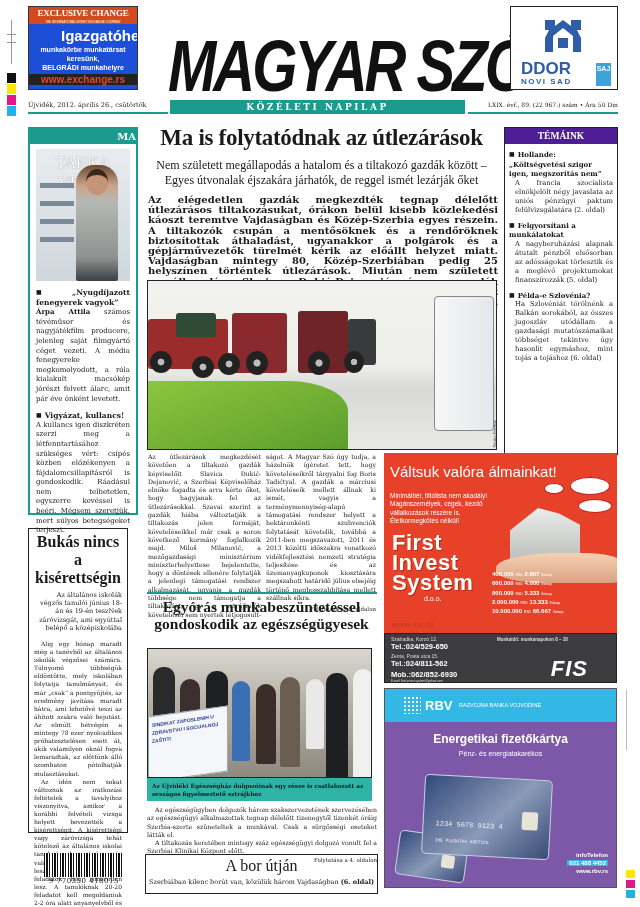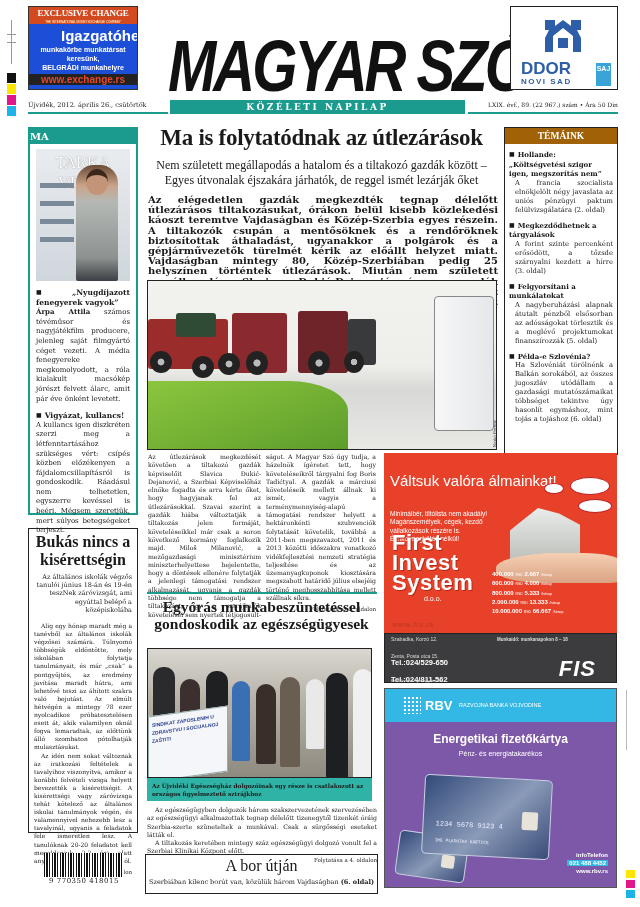--- a/index.html
+++ b/index.html
@@ -32,21 +32,21 @@
   .ddor-sav { position: absolute; left: 85px; top: 56px; width: 15px; height: 23px; background: #3aa3d8; color: #fff; font-size: 7px; font-family: "Liberation Sans", sans-serif; font-weight: bold; text-align: center; line-height: 12px; }
 
   .dateline { left: 28px; top: 101px; width: 140px; font-size: 6.5px; color: #222; }
   .dateline-rule { left: 28px; top: 112px; width: 140px; height: 2px; background: #1b9a8e; }
   .tagline { left: 170px; top: 100px; width: 295px; height: 14px; background: #1b9a8e; color: #fff; font-size: 9px; letter-spacing: 2.5px; text-align: center; line-height: 14px; font-weight: bold; }
   .issue { left: 468px; top: 101px; width: 150px; font-size: 6px; color: #222; text-align: right; }
   .issue-rule { left: 468px; top: 112px; width: 150px; height: 2px; background: #1b9a8e; }
 
   
   .ma-box { left: 28px; top: 127px; width: 110px; height: 388px; border: 2px solid #1b9a8e; }
-  .ma-head { background: #1b9a8e; color: #fff; text-align: left; font-weight: bold; font-size: 10px; height: 15px; line-height: 15px; }
+  .ma-head { background: #1b9a8e; color: #fff; text-align: right; font-weight: bold; font-size: 10px; height: 15px; line-height: 15px; }
   .ma-cover { margin: 5px 6px 0; height: 132px; background: linear-gradient(180deg, #e9ecef 0%, #cfd6dc 100%); position: relative; overflow: hidden; }
   .ma-cover .mag { position: absolute; top: 4px; left: 2px; right: 2px; font-family: "Liberation Serif", serif; font-size: 17px; letter-spacing: -0.5px; color: #fff; text-shadow: 0 0 1px #666; text-align: center; }
   .ma-cover .person { position: absolute; left: 40px; top: 16px; width: 42px; height: 116px; border-radius: 18px 18px 2px 2px; background: linear-gradient(180deg, #6b4a35 0%, #caa48a 18%, #b5b9b6 32%, #8d918f 80%, #3c3f45 100%); }
   .ma-cover .head { position: absolute; left: 50px; top: 20px; width: 22px; height: 26px; border-radius: 50%; background: #c39478; border-top: 6px solid #3b2619; }
   .ma-cover .blurb { position: absolute; left: 4px; width: 34px; height: 5px; background: #7a8a98; }
   .ma-item { padding: 0 6px; font-size: 7px; line-height: 9.6px; text-align: justify; }
   .ma-item .ttl { font-weight: bold; font-size: 7.5px; display: block; margin-top: 6px; }
   .ma-item .ttl::before, .tema-item .ttl::before { content: "\25A0"; font-size: 6px; margin-right: 3px; vertical-align: 1px; }
   .ma-item .lead { font-weight: bold; }
 
@@ -74,54 +74,54 @@
   .banner { position: absolute; left: 0; top: 62px; width: 80px; height: 66px; background: #f4f6fa; transform: skewY(-8deg); border: 1px solid #9aa; }
   .banner span { display: block; font-size: 5px; color: #2a3d8f; font-family: "Liberation Sans", sans-serif; font-weight: bold; padding: 4px 3px; line-height: 8px; }
   .caption { left: 147px; top: 778px; width: 225px; height: 23px; background: #2fb3a6; font-size: 5.8px; line-height: 8px; padding: 4px 5px; font-weight: bold; color: #1a1a1a; }
   .hosp-text { left: 147px; top: 806px; width: 230px; }
 
   .bor-box { left: 145px; top: 854px; width: 233px; height: 40px; border: 1.5px solid #222; text-align: center; }
   .bor-title { font-family: "Liberation Serif", serif; font-size: 16px; margin-top: 2px; }
   .bor-sub { font-size: 6.5px; margin-top: 3px; }
 
   
-  .bukas-box { left: 28px; top: 528px; width: 110px; height: 305px; border: 1.5px solid #222; padding: 4px 5px; }
+  .bukas-box { left: 28px; top: 528px; width: 100px; height: 305px; border: 1.5px solid #222; padding: 4px 5px; }
   .bukas-title { font-family: "Liberation Serif", serif; font-size: 16px; font-weight: bold; text-align: center; line-height: 18px; }
   .bukas-sub { font-size: 6.5px; line-height: 8.2px; text-align: right; margin-top: 4px; }
   .bukas-body { font-size: 6px; line-height: 8.1px; text-align: justify; margin-top: 8px; text-indent: 7px; }
   .bukas-body p + p { margin-top: 0; }
 
   .barcode { left: 44px; top: 853px; width: 80px; height: 34px; }
   .barcode .bars { height: 24px; background: repeating-linear-gradient(90deg, #111 0 1px, #fff 1px 2px, #111 2px 4px, #fff 4px 5px, #111 5px 6px, #fff 6px 8px); }
   .barcode .num { font-size: 7px; text-align: center; letter-spacing: 0.5px; }
 
   
   .tema-box { left: 504px; top: 127px; width: 114px; height: 328px; border: 1px solid #222; }
-  .tema-head { background: #a16207; color: #fff; text-align: center; font-family: "Liberation Serif", serif; font-weight: bold; font-size: 9.5px; height: 16px; line-height: 16px; }
+  .tema-head { background: #4c1d95; color: #fff; text-align: center; font-family: "Liberation Serif", serif; font-weight: bold; font-size: 9.5px; height: 16px; line-height: 16px; }
   .tema-item { padding: 0 4px; font-size: 6.8px; line-height: 9px; }
   .tema-item .ttl { display: block; font-weight: bold; margin-top: 5px; font-size: 7px; line-height: 9.5px; }
   .tema-item .txt { display: block; text-align: justify; padding-left: 6px; }
 
   
   .ad-fis { left: 384px; top: 453px; width: 233px; height: 230px; background: #e8412a; overflow: hidden; font-family: "Liberation Sans", sans-serif; color: #fff; }
-  .fis-head { font-size: 15px; padding: 19px 6px; white-space: nowrap; }
+  .fis-head { font-size: 15px; padding: 10px 6px; white-space: nowrap; }
   .fis-copy { font-size: 6.5px; line-height: 8.3px; padding: 2px 6px; width: 120px; }
   .fis-logo { position: absolute; left: 8px; top: 80px; font-size: 22px; font-weight: bold; line-height: 20px; letter-spacing: 0.5px; color: #fff; text-shadow: 1px 1px 0 #b02a16; }
   .fis-doo { position: absolute; left: 40px; top: 142px; font-size: 7px; }
   .fis-www { position: absolute; left: 8px; top: 167px; font-size: 7.5px; color: #c53b22; font-weight: bold; letter-spacing: 0.5px; }
   .house { position: absolute; left: 126px; top: 55px; width: 70px; height: 56px; background: linear-gradient(180deg, #e9ecea, #b9bcb6); clip-path: polygon(10% 30%, 40% 0, 70% 10%, 100% 30%, 100% 100%, 0 100%, 0 40%); }
   .hand { position: absolute; left: 112px; top: 100px; width: 125px; height: 30px; background: linear-gradient(180deg, #f6d0b4, #d9a383); border-radius: 50% 30% 10% 40%; }
   .oval { position: absolute; background: #fff; border-radius: 50%; border: 1px solid #b22; }
   .fis-rates { position: absolute; left: 108px; top: 117px; font-size: 6px; line-height: 8.3px; font-weight: bold; }
   .fis-rates .sm { font-size: 3.5px; font-weight: normal; }
   .fis-bottom { position: absolute; left: 0; top: 180px; width: 233px; height: 50px; background: #3c3c3e; border: 1px solid #222; }
   .fis-addr { position: absolute; left: 6px; font-size: 5px; color: #ddd; }
-  .fis-tel { position: absolute; left: 6px; font-size: 7.5px; color: #fff; font-weight: bold; margin-top: 16px; }
+  .fis-tel { position: absolute; left: 6px; font-size: 7.5px; color: #fff; font-weight: bold; }
   .fis-hours { position: absolute; left: 112px; top: 3px; font-size: 4.5px; color: #ddd; font-weight: bold; }
-  .fis-mark { position: absolute; right: 20px; top: 22px; font-size: 22px; font-weight: bold; font-style: italic; color: #fff; letter-spacing: 1px; }
+  .fis-mark { position: absolute; right: 28px; top: 22px; font-size: 22px; font-weight: bold; font-style: italic; color: #fff; letter-spacing: 1px; }
 
   
   .ad-rbv { left: 384px; top: 688px; width: 233px; height: 200px; background: #7d58a8; overflow: hidden; font-family: "Liberation Sans", sans-serif; border: 1px solid #555; }
   .rbv-top { height: 33px; background: #33b7e4; position: relative; }
   .rbv-dots { position: absolute; left: 18px; top: 7px; width: 18px; height: 18px; background: radial-gradient(circle, #fff 0 35%, transparent 40%) 0 0/4px 4px; }
   .rbv-name { position: absolute; left: 40px; top: 9px; color: #fff; font-weight: bold; font-size: 13px; }
   .rbv-full { position: absolute; left: 74px; top: 13px; color: #fff; font-size: 5.5px; }
   .rbv-title { color: #fff; font-weight: bold; font-size: 12px; text-align: center; margin-top: 10px; }
   .rbv-sub { color: #fff; font-size: 7px; text-align: center; margin-top: 4px; }
   .card { position: absolute; border-radius: 5px; background: linear-gradient(135deg, #324a7a, #8a9ab8 55%, #3a4c78); border: 1px solid #c8d0e0; }
@@ -265,24 +265,20 @@
   <div class="num">9 770350 418015</div>
 </div>
 
 <div class="abs tema-box">
   <div class="tema-head">TÉMÁINK</div>
   <div class="tema-item">
     <span class="ttl">Hollande: „Költségvetési szigor igen, megszorítás nem”</span>
     <span class="txt">A francia szocialista elnökjelölt négy javaslata az uniós pénzügyi paktum felülvizsgálatára (2. oldal)</span>
   </div>
   <div class="tema-item">
-    <span class="ttl">Megkezdődhetnek a tárgyalások</span>
-    <span class="txt">A forint szinte percenként erősödött, a tőzsde szárnyalni kezdett a hírre (3. oldal)</span>
-  </div>
-  <div class="tema-item">
     <span class="ttl">Felgyorsítani a munkálatokat</span>
     <span class="txt">A nagyberuházási alapnak átutalt pénzből elsősorban az adósságokat törlesztik és a meglévő projektumokat finanszírozzák (5. oldal)</span>
   </div>
   <div class="tema-item">
     <span class="ttl">Példa-e Szlovénia?</span>
     <span class="txt">Ha Szlovéniát törölnénk a Balkán sorokából, az összes jugoszláv utódállam a gazdasági mutatószámaikat többséget tekintve úgy hasonlít egymáshoz, mint tojás a tojáshoz (6. oldal)</span>
   </div>
 </div>
 
 <div class="abs ad-fis">

